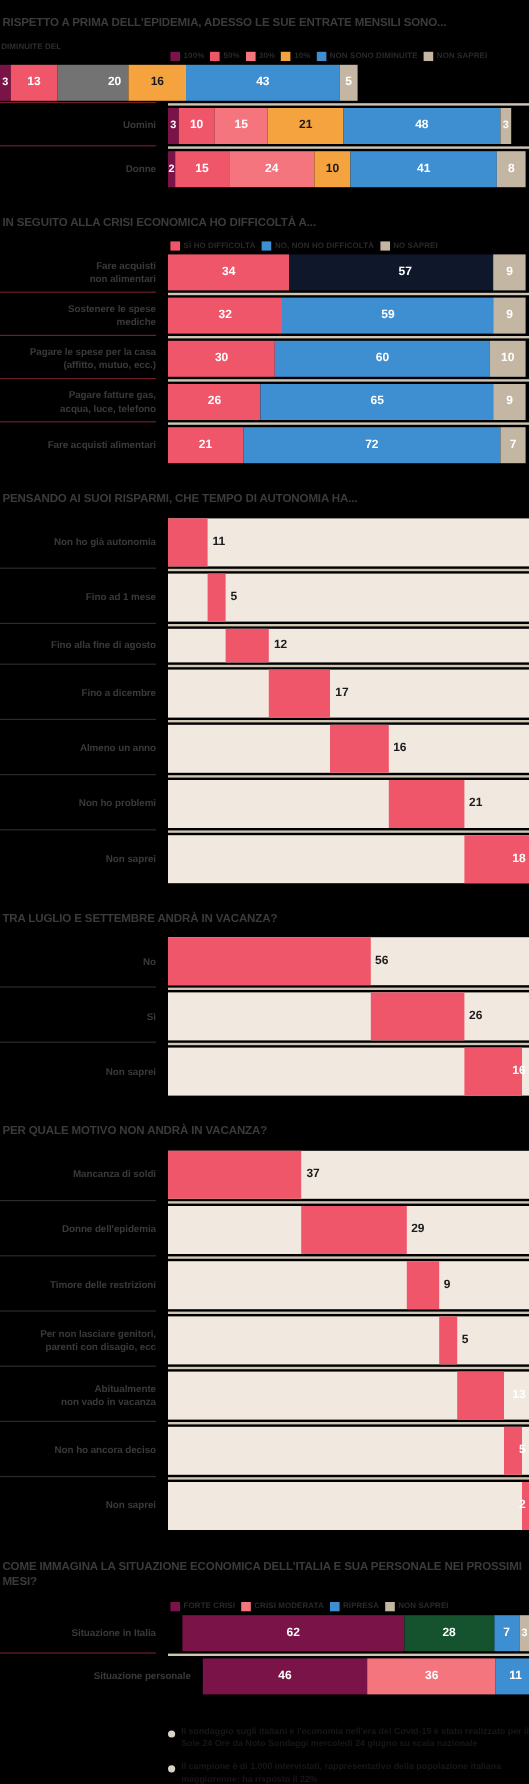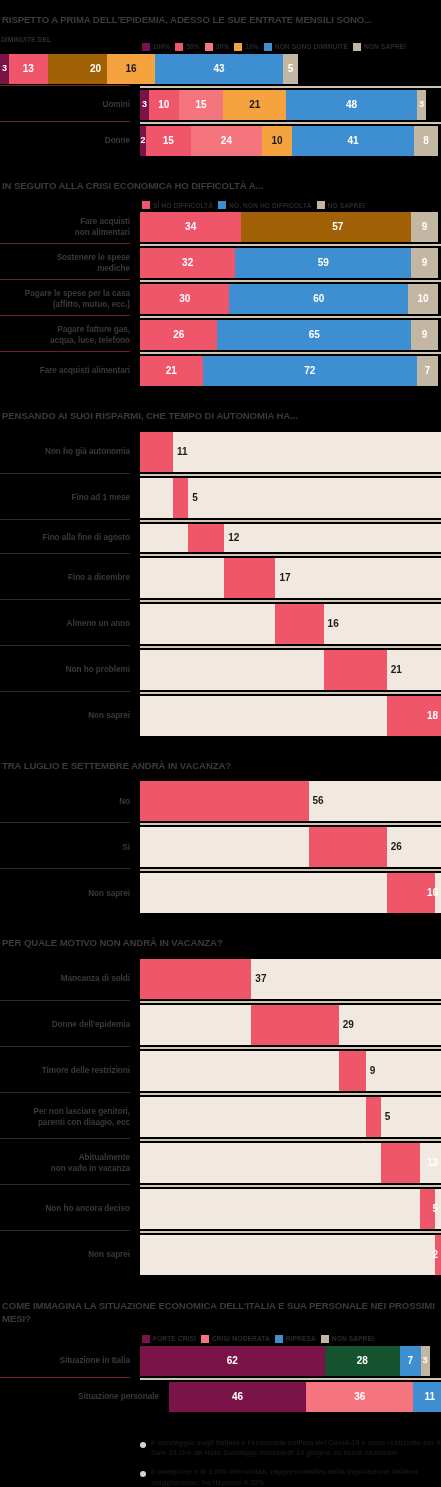--- a/index.html
+++ b/index.html
@@ -134,21 +134,21 @@
         <div class="spacer" style="height: 3px;"></div>
         <div class="rowgrp">
           <div class="row" style="height: 30px;">
             <div class="track">
               <div class="seg" style="width: 8.94px; background: rgb(122, 19, 71); flex: 0 0 auto;">
                 <span class="seg-val light" style="font-size: 9px;">3</span>
               </div>
               <div class="seg" style="width: 38.74px; background: rgb(240, 86, 106); flex: 0 0 auto;">
                 <span class="seg-val light">13</span>
               </div>
-              <div class="seg" style="width: 59.6px; background: #a16207; flex: 0 0 auto; padding-left: 36px;">
+              <div class="seg" style="width: 59.6px; background: #737373; flex: 0 0 auto; padding-left: 36px;">
                 <span class="seg-val light">20</span>
               </div>
               <div class="seg" style="width: 47.68px; background: rgb(245, 163, 63); flex: 0 0 auto;">
                 <span class="seg-val dark">16</span>
               </div>
               <div class="seg" style="width: 128.14px; background: rgb(61, 143, 209); flex: 0 0 auto;">
                 <span class="seg-val light">43</span>
               </div>
               <div class="seg" style="width: 14.9px; background: rgb(195, 183, 164); flex: 0 0 auto;">
                 <span class="seg-val light">5</span>
@@ -239,21 +239,21 @@
         <div class="rowgrp">
           <div class="row" style="height: 30px;">
             <div class="rowlabel">
               <span>Fare acquisti</span>
               <span>non alimentari</span>
             </div>
             <div class="track">
               <div class="seg" style="width: 101.32px; background: rgb(240, 86, 106); flex: 0 0 auto;">
                 <span class="seg-val light">34</span>
               </div>
-              <div class="seg" style="width: 169.86px; background: #a16207; flex: 0 0 auto; padding-left: 23px;">
+              <div class="seg" style="width: 169.86px; background: #0f172a; flex: 0 0 auto; padding-left: 23px;">
                 <span class="seg-val light">57</span>
               </div>
               <div class="seg" style="width: 26.82px; background: rgb(195, 183, 164); flex: 0 0 auto;">
                 <span class="seg-val light">9</span>
               </div>
             </div>
           </div>
           <div class="divider">
             <div class="dl"></div>
             <div class="dr"></div>
@@ -607,21 +607,21 @@
               <span class="lg-label">RIPRESA</span>
             </div>
             <div class="lg-item">
               <span class="lg-swatch" style="background: rgb(195, 183, 164);"></span>
               <span class="lg-label">NON SAPREI</span>
             </div>
           </div>
         </div>
         <div class="spacer" style="height: 3px;"></div>
         <div class="rowgrp">
-          <div class="row" style="height: 30px;">
+          <div class="row" style="height: 30px; gap: 12px;">
             <div class="rowlabel">
               <span>Situazione in Italia</span>
             </div>
             <div class="track">
               <div class="seg" style="width: 184.76px; background: rgb(122, 19, 71); flex: 0 0 auto;">
                 <span class="seg-val light">62</span>
               </div>
               <div class="seg" style="width: 75px; background: #14532d; flex: 0 0 auto;">
                 <span class="seg-val light">28</span>
               </div>

